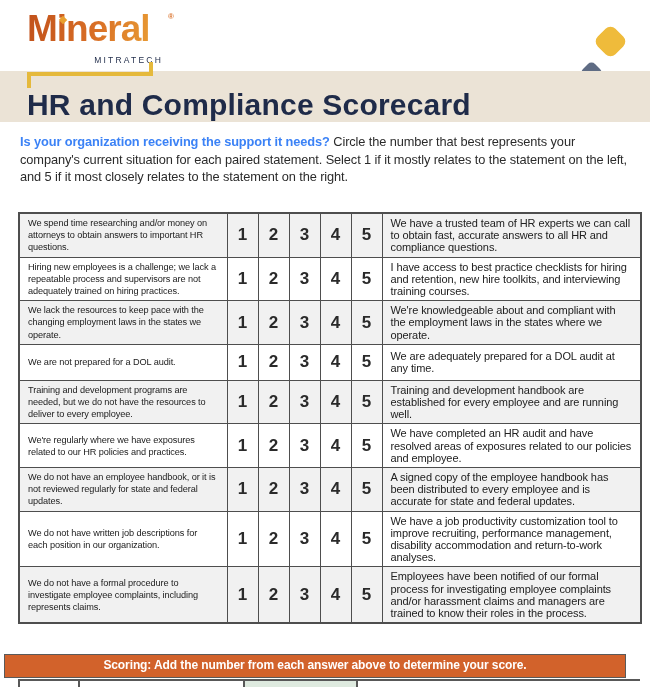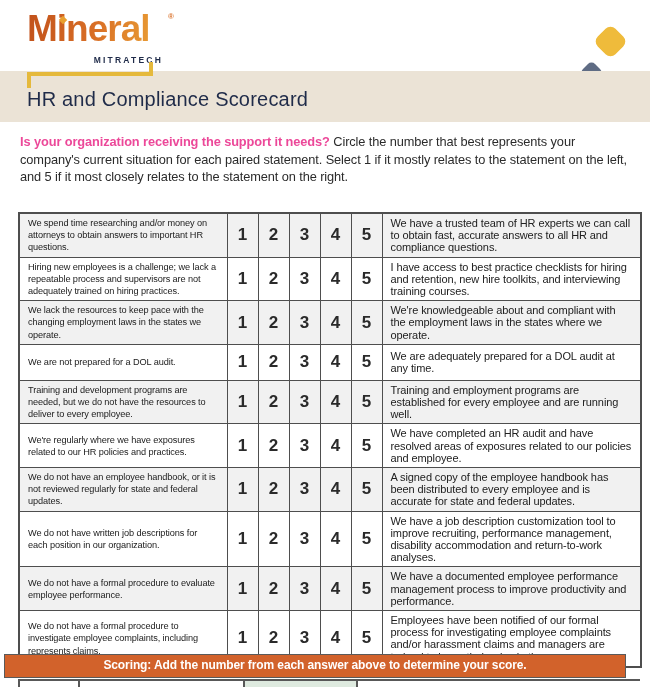--- a/index.html
+++ b/index.html
@@ -25,46 +25,46 @@
     position:absolute;top:2px;right:-7px;
     font-size:8px;font-weight:700;color:#d96f26;
   }
   .logo-idot{
     position:absolute;left:33px;top:7px;width:6px;height:6px;
     background:#e9a02f;transform:rotate(45deg);
   }
   .sub-brand{
     position:absolute;left:27px;top:55px;width:136px;
     text-align:right;
-    font-size:8.5px;font-weight:700;letter-spacing:2.2px;
+    font-size:8.5px;font-weight:400;letter-spacing:2.2px;
     color:#1f2b49;
   }
   .diamond{position:absolute;transform:rotate(45deg);}
   .diamond-gold{left:598px;top:29px;width:25px;height:25px;border-radius:7px;background:#efbb3b;}
   .diamond-slate{left:583px;top:64px;width:17px;height:17px;border-radius:5px;background:#5f6c84;}
   
   .title-band{
     position:absolute;left:0;top:71px;width:650px;height:51px;
     background:#ebe3d6;
   }
   .page-title{
     position:absolute;left:27px;top:17px;
-    font-size:20px;font-weight:400;letter-spacing:0.2px;
+    font-size:30px;font-weight:700;letter-spacing:0.2px;
     color:#1f2b49;
   }
   .bracket-h{position:absolute;left:27px;top:72px;width:126px;height:4px;background:#e5b93c;}
   .bracket-l{position:absolute;left:27px;top:72px;width:4px;height:16px;background:#e5b93c;}
   .bracket-r{position:absolute;left:149px;top:62px;width:4px;height:14px;background:#e5b93c;}
   
   .intro{
     position:absolute;left:20px;top:133px;width:613px;
     font-size:12.8px;line-height:17.5px;color:#2b2b2b;
     letter-spacing:-0.1px;
   }
-  .intro-lead{font-weight:700;color:#ec4899;}
+  .intro-lead{font-weight:700;color:#3b82f6;}
   
   .scorecard{
     position:absolute;left:18px;top:212px;
     border-collapse:collapse;table-layout:fixed;
     width:622px;
     border:2px solid #4e4e4e;
   }
   .scorecard td{
     border:1.5px solid #4e4e4e;
     vertical-align:middle;
@@ -177,21 +177,21 @@
           <td class="cell-num">5</td>
           <td class="cell-right">We are adequately prepared for a DOL audit at any time.</td>
         </tr>
         <tr>
           <td class="cell-left">Training and development programs are needed, but we do not have the resources to deliver to every employee.</td>
           <td class="cell-num">1</td>
           <td class="cell-num">2</td>
           <td class="cell-num">3</td>
           <td class="cell-num">4</td>
           <td class="cell-num">5</td>
-          <td class="cell-right">Training and employment programs are established for every employee and are running well.</td>
+          <td class="cell-right">Training and development handbook are established for every employee and are running well.</td>
         </tr>
         <tr>
           <td class="cell-left">We're regularly where we have exposures related to our HR policies and practices.</td>
           <td class="cell-num">1</td>
           <td class="cell-num">2</td>
           <td class="cell-num">3</td>
           <td class="cell-num">4</td>
           <td class="cell-num">5</td>
           <td class="cell-right">We have completed an HR audit and have resolved areas of exposures related to our policies and employee.</td>
         </tr>
@@ -204,30 +204,21 @@
           <td class="cell-num">5</td>
           <td class="cell-right">A signed copy of the employee handbook has been distributed to every employee and is accurate for state and federal updates.</td>
         </tr>
         <tr>
           <td class="cell-left">We do not have written job descriptions for each position in our organization.</td>
           <td class="cell-num">1</td>
           <td class="cell-num">2</td>
           <td class="cell-num">3</td>
           <td class="cell-num">4</td>
           <td class="cell-num">5</td>
-          <td class="cell-right">We have a job description customization tool to improve recruiting, performance management, disability accommodation and return-to-work analyses.</td>
-        </tr>
-        <tr>
-          <td class="cell-left">We do not have a formal procedure to evaluate employee performance.</td>
-          <td class="cell-num">1</td>
-          <td class="cell-num">2</td>
-          <td class="cell-num">3</td>
-          <td class="cell-num">4</td>
-          <td class="cell-num">5</td>
-          <td class="cell-right">We have a documented employee performance management process to improve productivity and performance.</td>
+          <td class="cell-right">We have a job productivity customization tool to improve recruiting, performance management, disability accommodation and return-to-work analyses.</td>
         </tr>
         <tr>
           <td class="cell-left">We do not have a formal procedure to investigate employee complaints, including represents claims.</td>
           <td class="cell-num">1</td>
           <td class="cell-num">2</td>
           <td class="cell-num">3</td>
           <td class="cell-num">4</td>
           <td class="cell-num">5</td>
           <td class="cell-right">Employees have been notified of our formal process for investigating employee complaints and/or harassment claims and managers are trained to know their roles in the process.</td>
         </tr>

